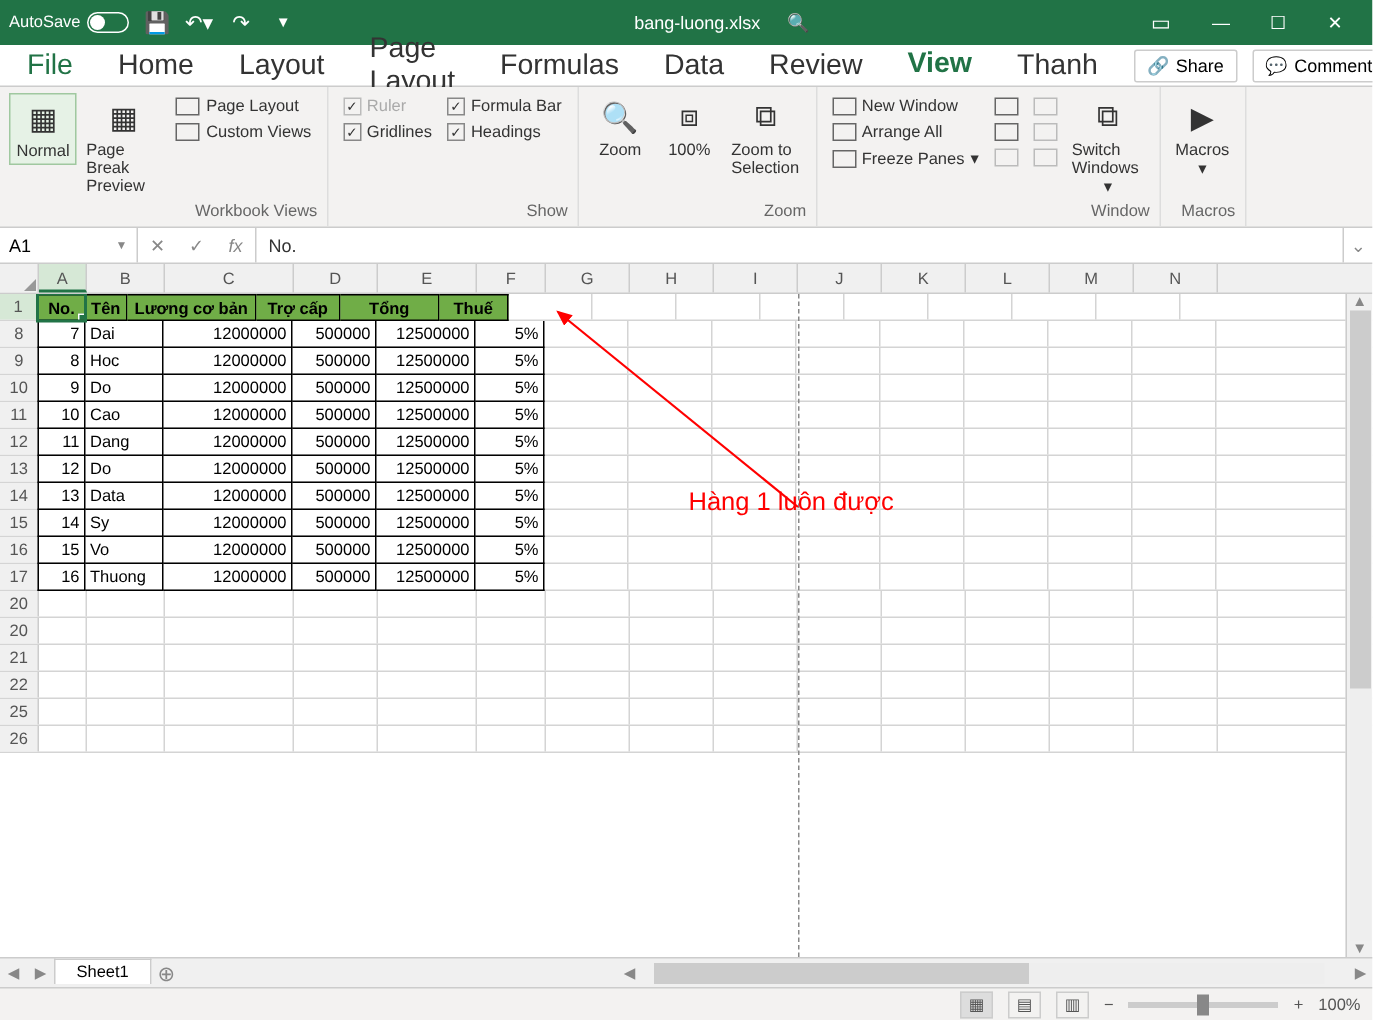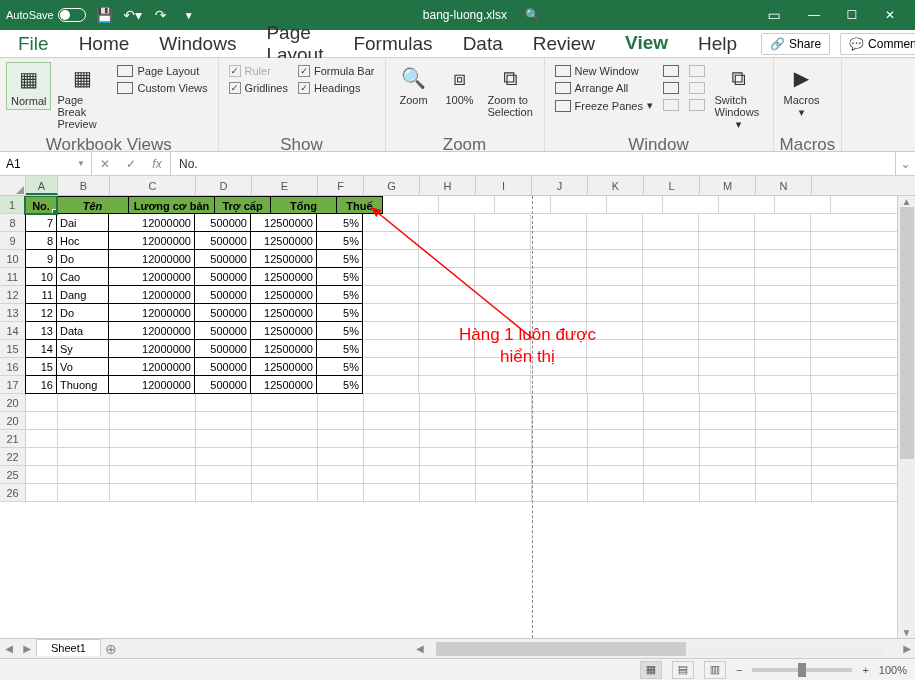--- a/index.html
+++ b/index.html
@@ -23,21 +23,21 @@
 .menutabs .tab { padding: 4px 12px; font-size: 19px; color: #333; }
 .menutabs .tab.active { border-bottom: 2px solid #217346; color: #217346; font-weight: 600; }
 .menutabs .spacer { flex: 1; }
 .sharebtn, .commentsbtn { border: 1px solid #ccc; padding: 3px 8px; font-size: 12px; display: flex; align-items: center; gap: 4px; border-radius: 2px; margin-right: 4px; }
 .smile { width: 22px; font-size: 16px; text-align: center; color: #888; }
 
 
 .ribbon { height: 94px; background: #f3f2f1; border-bottom: 1px solid #ccc; display: flex; }
 .group { border-right: 1px solid #ddd; padding: 4px 6px 2px; display: flex; flex-direction: column; }
 .group .body { display: flex; gap: 2px; flex: 1; align-items: flex-start; }
-.group .label { font-size: 17px; text-align: center; color: #666; height: 14px; }
+.group .label { font-size: 11px; text-align: right; color: #666; height: 14px; }
 .bigbtn { display: flex; flex-direction: column; align-items: center; justify-content: center; padding: 2px 4px; min-width: 44px; font-size: 11px; color: #333; }
 .bigbtn .icon { width: 28px; height: 28px; margin-bottom: 2px; display: flex; align-items: center; justify-content: center; font-size: 20px; }
 .bigbtn.selected { border: 1px solid #a0c8a0; background: #e6f2e6; }
 .smallcol { display: flex; flex-direction: column; gap: 3px; justify-content: flex-start; padding-top: 2px; }
 .smallbtn { display: flex; align-items: center; gap: 4px; font-size: 11px; padding: 1px 4px; color: #333; white-space: nowrap; }
 .chk { width: 12px; height: 12px; border: 1px solid #888; display: inline-flex; align-items: center; justify-content: center; font-size: 9px; color: #333; }
 .rect-icon { width: 16px; height: 12px; border: 1px solid #666; display: inline-block; }
 
 
 .formulabar { height: 24px; border-bottom: 1px solid #ccc; display: flex; align-items: stretch; font-size: 12px; }
@@ -118,27 +118,27 @@
   <div class="wincontrols">
     <div class="winbtn">—</div>
     <div class="winbtn">☐</div>
     <div class="winbtn">✕</div>
   </div>
 </div>
 
 <div class="menutabs">
   <div class="tab" style="color:#217346">File</div>
   <div class="tab">Home</div>
-  <div class="tab">Windows</div>
+  <div class="tab">Layout</div>
   <div class="tab">Page Layout</div>
   <div class="tab">Formulas</div>
   <div class="tab">Data</div>
   <div class="tab">Review</div>
   <div class="tab active">View</div>
-  <div class="tab">Help</div>
+  <div class="tab">Thanh</div>
   <div class="spacer"></div>
   <div class="sharebtn">🔗 <span>Share</span></div>
   <div class="commentsbtn">💬 <span>Comments</span></div>
   <div class="smile">☺</div>
 </div>
 
 <div class="ribbon">
   <div class="group">
     <div class="body">
       <div class="bigbtn selected">
@@ -280,21 +280,21 @@
       <div class="colhdr" style="width: 56px;">J</div>
       <div class="colhdr" style="width: 56px;">K</div>
       <div class="colhdr" style="width: 56px;">L</div>
       <div class="colhdr" style="width: 56px;">M</div>
       <div class="colhdr" style="width: 56px;">N</div>
     </div>
   <div class="rows" id="rows">
     <div class="row row1">
         <div class="rowhdr active">1</div>
         <div class="cell datacell hdrcell A activecell" style="width: 32px;">No.</div>
-        <div class="cell datacell hdrcell" style="width: 72px; font-style: italic;">Tên</div>
+        <div class="cell datacell hdrcell" style="width: 28px;">Tên</div>
         <div class="cell datacell hdrcell" style="width: 86px;">Lương cơ bản</div>
         <div class="cell datacell hdrcell" style="width: 56px;">Trợ cấp</div>
         <div class="cell datacell hdrcell" style="width: 66px;">Tổng</div>
         <div class="cell datacell hdrcell" style="width: 46px;">Thuế</div>
         <div class="cell " style="width: 56px;"></div>
         <div class="cell " style="width: 56px;"></div>
         <div class="cell " style="width: 56px;"></div>
         <div class="cell " style="width: 56px;"></div>
         <div class="cell " style="width: 56px;"></div>
         <div class="cell " style="width: 56px;"></div>
@@ -577,21 +577,20 @@
     <svg class="arrow-svg" id="arrow" width="200" height="170" style="left: 362px; top: 2px;">
         <defs>
           <marker id="ah" markerWidth="8" markerHeight="8" refX="6" refY="3" orient="auto">
             <polygon points="0 0, 7 3, 0 6" fill="#ff0000"></polygon>
           </marker>
         </defs>
         <line x1="170" y1="140" x2="10" y2="10" stroke="#ff0000" stroke-width="1.5" marker-end="url(#ah)"></line>
       </svg>
     <div class="annotation" id="annot" style="left: 459px; top: 128px;">
       <div>Hàng 1 luôn được</div>
-      <div>hiển thị</div>
     </div>
     <div class="vscroll">
       <div class="scroll-arrow">▲</div>
       <div class="scroll-track-v">
           <div class="scroll-thumb-v" style="height:60%"></div>
         </div>
       <div class="scroll-arrow">▼</div>
     </div>
   </div>
 </div>

